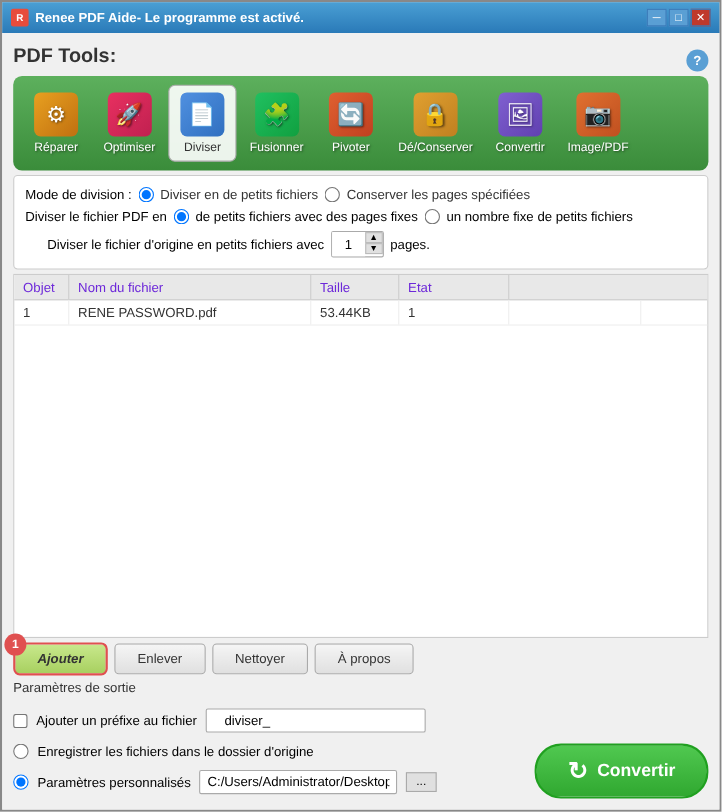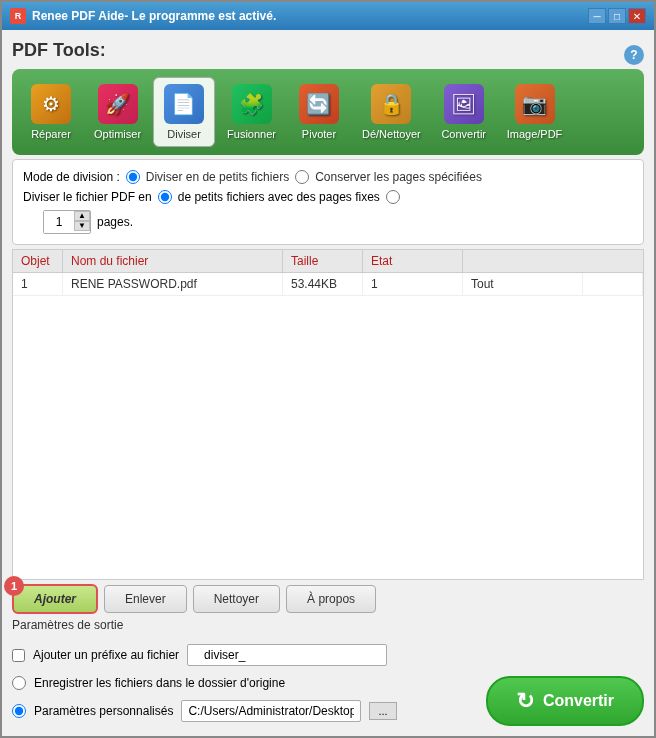--- a/index.html
+++ b/index.html
@@ -207,21 +207,21 @@
     .table-header {
       display: grid;
       grid-template-columns: 50px 1fr 80px 100px 120px 60px;
       background: #e8e8e8;
       border-bottom: 1px solid #ccc;
     }
 
     .table-header-cell {
       padding: 4px 8px;
       font-size: 12px;
-      color: #b91c1c;
+      color: #6d28d9;
       font-weight: normal;
       border-right: 1px solid #ccc;
     }
 
     .table-row {
       display: grid;
       grid-template-columns: 50px 1fr 80px 100px 120px 60px;
       border-bottom: 1px solid #eee;
     }
 
@@ -403,21 +403,21 @@
       <button class="tool-btn">
         <div class="tool-icon icon-merge">🧩</div>
         <span>Fusionner</span>
       </button>
       <button class="tool-btn">
         <div class="tool-icon icon-pivot">🔄</div>
         <span>Pivoter</span>
       </button>
       <button class="tool-btn">
         <div class="tool-icon icon-encrypt">🔒</div>
-        <span>Dé/Nettoyer</span>
+        <span>Dé/Conserver</span>
       </button>
       <button class="tool-btn">
         <div class="tool-icon icon-watermark">🖼</div>
         <span>Convertir</span>
       </button>
       <button class="tool-btn">
         <div class="tool-icon icon-image">📷</div>
         <span>Image/PDF</span>
       </button>
     </div>
@@ -430,23 +430,25 @@
         <label>Diviser en de petits fichiers</label>
         <input type="radio" name="mode" style="">
         <label>Conserver les pages spécifiées</label>
       </div>
 
       <div class="divide-row">
         <span>Diviser le fichier PDF en</span>
         <input type="radio" name="divide" checked="" style="">
         <label>de petits fichiers avec des pages fixes</label>
         <input type="radio" name="divide" style="">
+        <label>un nombre fixe de petits fichiers</label>
       </div>
 
       <div class="pages-row">
+        <span>Diviser le fichier d'origine en petits fichiers avec</span>
         <div class="spinner-wrapper">
           <input type="text" value="1" style="width: 30px; height: 22px; text-align: center; border: none; outline: none; font-size: 12px;">
           <div class="spinner-btns">
             <button class="spinner-btn">▲</button>
             <button class="spinner-btn">▼</button>
           </div>
         </div>
         <span>pages.</span>
       </div>
     </div>
@@ -456,21 +458,20 @@
         <div class="table-header-cell">Objet</div>
         <div class="table-header-cell">Nom du fichier</div>
         <div class="table-header-cell">Taille</div>
         <div class="table-header-cell">Etat</div>
       </div>
       <div class="table-row">
         <div class="table-cell">1</div>
         <div class="table-cell">RENE PASSWORD.pdf</div>
         <div class="table-cell">53.44KB</div>
         <div class="table-cell">1</div>
-        <div class="table-cell">Tout</div>
         <div class="table-cell"></div>
       </div>
     </div>
 
     <div class="bottom-buttons">
       <div class="btn-wrapper">
         <div class="circle-badge">1</div>
         <button class="bottom-btn active-btn">Ajouter</button>
       </div>
       <button class="bottom-btn">Enlever</button>

